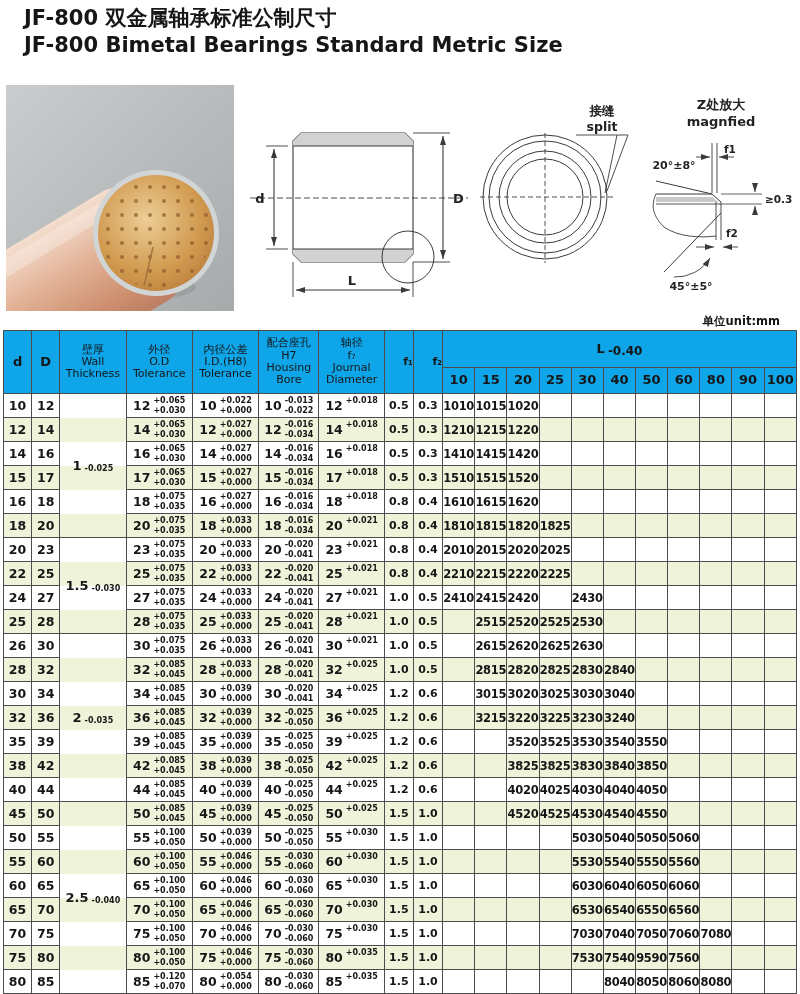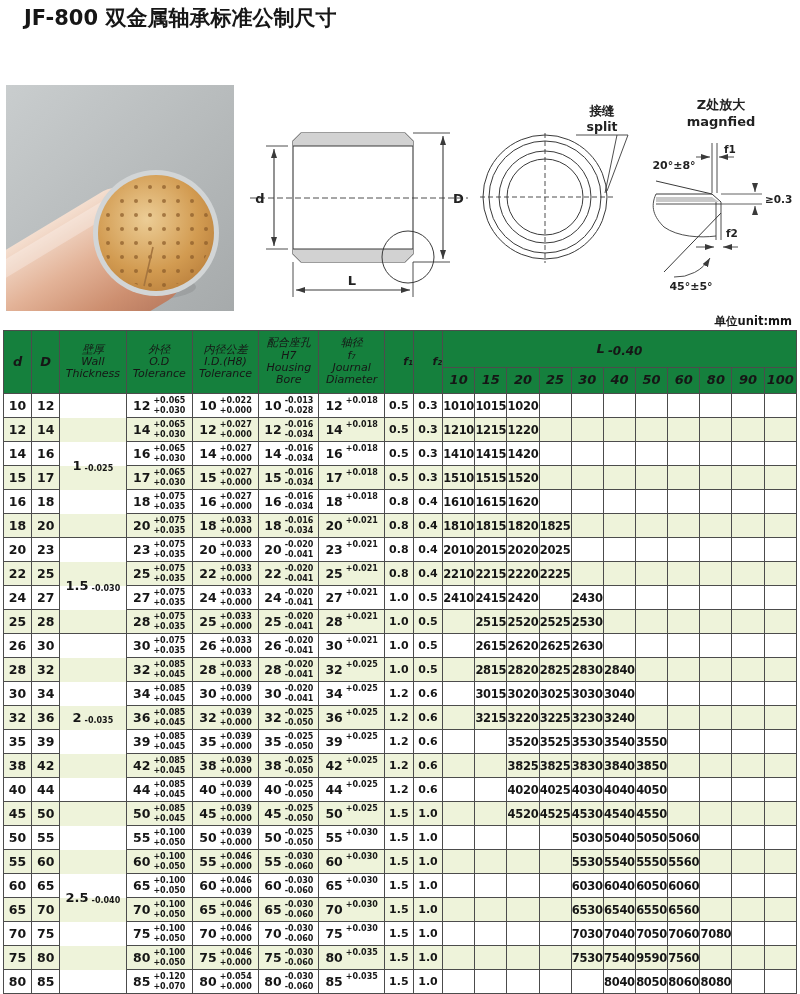--- a/index.html
+++ b/index.html
@@ -7,27 +7,27 @@
     width:800px;height:994px;position:relative;overflow:hidden;background:#fff;
     font-family:"DejaVu Sans","Liberation Sans",sans-serif;color:#161616;
   }
   
   .title-block{position:absolute;left:24px;top:5px;}
   .title-line{font-size:21px;font-weight:bold;line-height:27px;white-space:nowrap;}
   
   .photo-wrap{position:absolute;left:6px;top:85px;width:228px;height:226px;}
   .sec-wrap{position:absolute;left:238px;top:85px;}
   .front-wrap{position:absolute;left:478px;top:85px;}
-  .unit-label{position:absolute;right:8px;top:314px;font-size:11.5px;font-weight:bold;}
+  .unit-label{position:absolute;right:20px;top:314px;font-size:11.5px;font-weight:bold;}
   svg text{font-family:"DejaVu Sans","Liberation Sans",sans-serif;}
   
   .table-wrap{position:absolute;left:3px;top:330px;}
   table{border-collapse:collapse;table-layout:fixed;width:794px;}
   th,td{border:1px solid #4c4c4c;text-align:center;vertical-align:middle;padding:0;overflow:visible;}
-  thead th{background:#15803d;font-weight:normal;font-size:11px;line-height:1.12;font-style:italic;}
+  thead th{background:#0ea5e9;font-weight:normal;font-size:11px;line-height:1.12;}
   thead th.h-dd{font-size:13px;font-weight:bold;}
   thead th.h-f{font-size:11px;font-weight:bold;text-align:right;}
   thead th.lnum{font-size:13px;font-weight:bold;height:25px;}
   thead tr.hr1{height:37px;}
   .lmain{font-size:13px;font-weight:bold;}
   .ltol{font-size:12px;font-weight:bold;position:relative;top:2px;margin-left:3px;}
   tbody td{height:23px;font-weight:bold;font-size:12.5px;background:transparent;}
   tbody tr.alt{background:#eef3da;}
   td.cell-l{font-size:11.5px;letter-spacing:-0.3px;}
   td.cell-f{font-size:11px;}
@@ -42,20 +42,21 @@
   .tol{display:flex;align-items:center;justify-content:center;gap:3px;}
   .tnum{font-size:12.5px;font-weight:bold;}
   .tstack{display:flex;flex-direction:column;font-size:8px;line-height:1.2;text-align:left;font-weight:bold;}
   .tstack span{height:9.5px;}
 </style>
 </head>
 <body>
 
 <div class="title-block">
   <div class="title-line">JF-800 双金属轴承标准公制尺寸</div>
+  <div class="title-line">JF-800 Bimetal Bearings Standard Metric Size</div>
 </div>
 
 <div class="photo-wrap">
   <svg width="228" height="226" viewBox="0 0 228 226">
     <defs>
       <linearGradient id="bgGrad" x1="0" y1="0" x2="1" y2="1">
         <stop offset="0" stop-color="#c9cdce"></stop>
           <stop offset="1" stop-color="#a6aaab"></stop>
       </linearGradient>
       <linearGradient id="copperG" x1="0" y1="0" x2="0" y2="1">
@@ -265,21 +266,21 @@
                 <span>+0.022</span>
                 <span>+0.000</span>
               </span>
             </div>
           </td>
           <td>
             <div class="tol">
               <span class="tnum">10</span>
               <span class="tstack">
                 <span>-0.013</span>
-                <span>-0.028</span>
+                <span>-0.022</span>
               </span>
             </div>
           </td>
           <td>
             <div class="tol">
               <span class="tnum">12</span>
               <span class="tstack">
                 <span>+0.018</span>
                 <span></span>
               </span>

